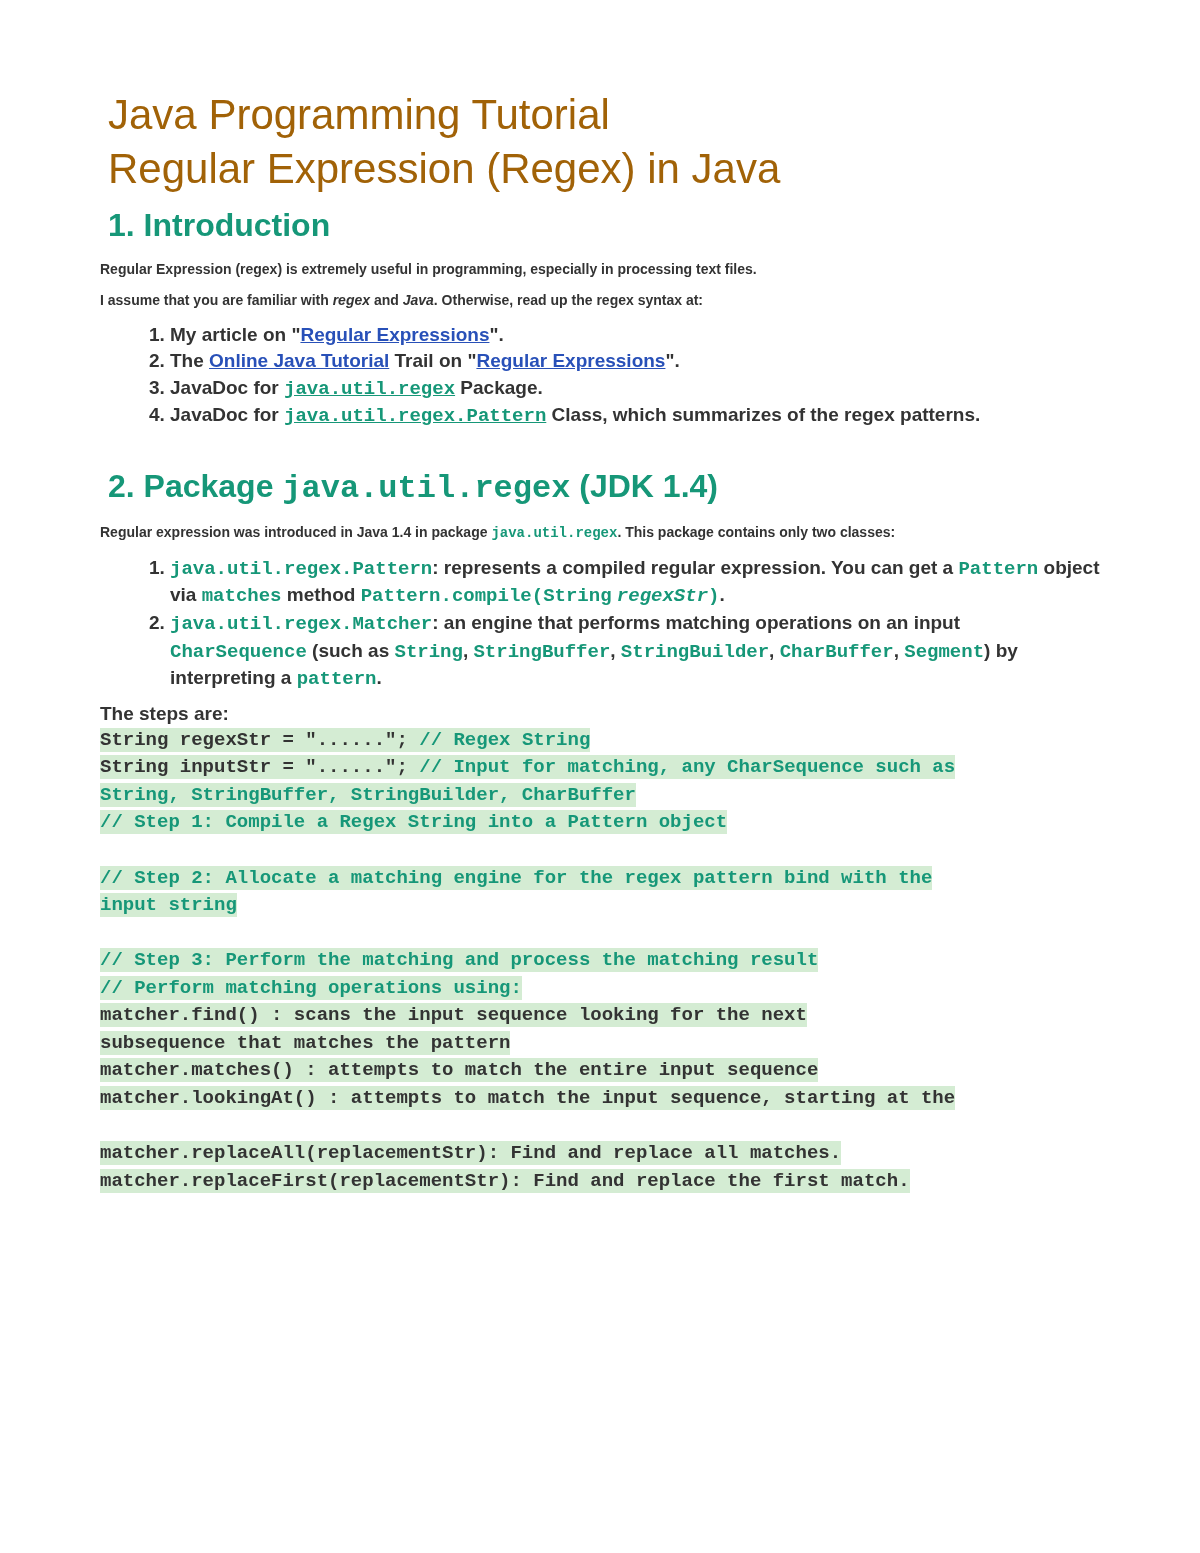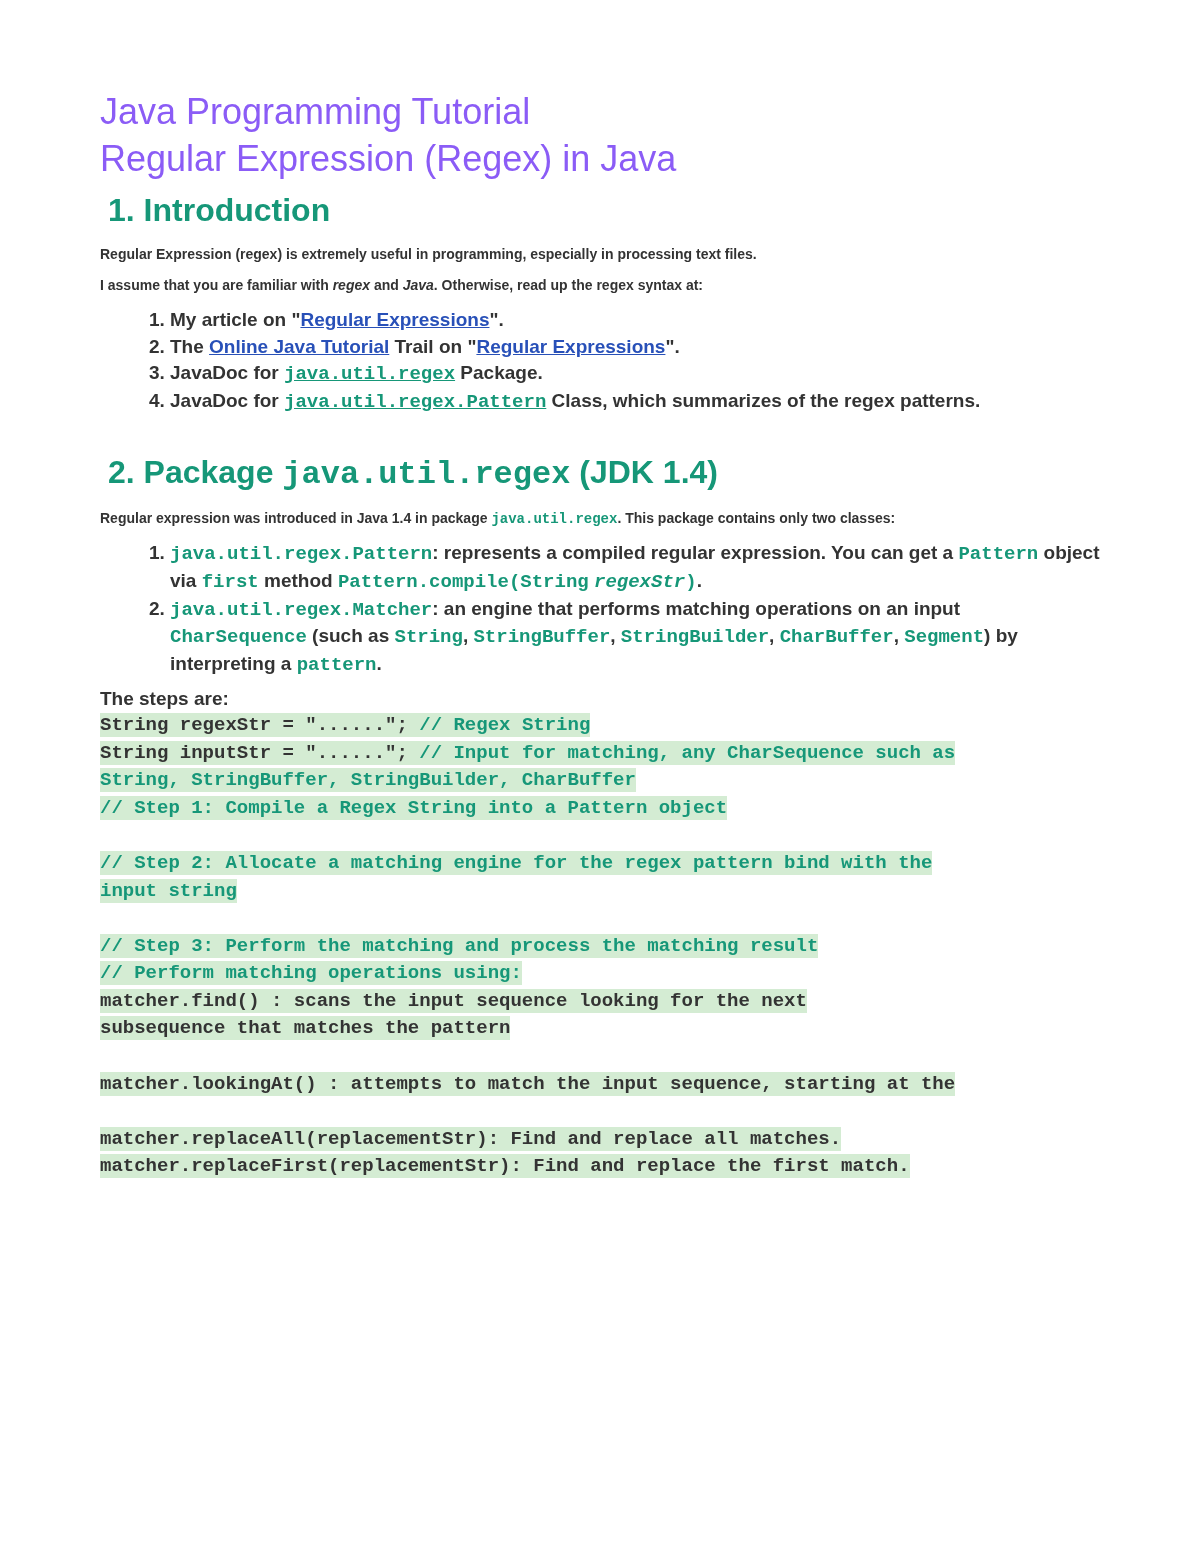--- a/index.html
+++ b/index.html
@@ -5,24 +5,24 @@
   body {
     margin: 0;
     padding: 90px 100px;
     font-family: "Trebuchet MS", "Segoe UI", Tahoma, Verdana, sans-serif;
     color: #333;
     width: 1200px;
     box-sizing: border-box;
     background: #fff;
   }
   h1 {
-    color: #8b5cf6;
+    color: #a16207;
     font-weight: 400;
-    font-size: 36px;
-    margin: 0 0 4px 0;
+    font-size: 42px;
+    margin: 0 0 4px 8px;
     line-height: 1.2;
   }
   h2 {
     color: #169778;
     font-weight: 700;
     font-size: 32px;
     margin: 12px 0 16px 8px;
   }
   h2 .mono {
     font-family: "Courier New", Courier, monospace;
@@ -120,21 +120,21 @@
 <h2>
   <span>2.  Package </span><span class="mono">java.util.regex</span><span> (JDK 1.4)</span>
 </h2>
 
 <p>
   <span>Regular expression was introduced in Java 1.4 in package </span><span class="mono-green">java.util.regex</span><span>. This package contains only two classes:</span>
 </p>
 
 <ol>
   <li>
-    <span class="mono-green">java.util.regex.Pattern</span><span>: represents a compiled regular expression. You can get a </span><span class="mono-green">Pattern</span><span> object via </span><span class="mono-green">first</span><span> method </span><span class="mono-green">Pattern.compile(String</span>
+    <span class="mono-green">java.util.regex.Pattern</span><span>: represents a compiled regular expression. You can get a </span><span class="mono-green">Pattern</span><span> object via </span><span class="mono-green">matches</span><span> method </span><span class="mono-green">Pattern.compile(String</span>
     <span class="mono-green-italic">regexStr</span><span class="mono-green">)</span><span>.</span>
   </li>
   <li>
     <span class="mono-green">java.util.regex.Matcher</span><span>: an engine that performs matching operations on an input </span><span class="mono-green">CharSequence</span><span> (such as </span><span class="mono-green">String</span><span>, </span><span class="mono-green">StringBuffer</span><span>, </span><span class="mono-green">StringBuilder</span><span>, </span><span class="mono-green">CharBuffer</span><span>, </span><span class="mono-green">Segment</span><span>) by interpreting a </span><span class="mono-green">pattern</span><span>.</span>
   </li>
 </ol>
 
 <div class="steps-label">The steps are:</div>
 
 <div class="code-block">
@@ -143,21 +143,21 @@
   <span class="hl cg">String, StringBuffer, StringBuilder, CharBuffer</span><br>
   <span class="hl cg">// Step 1: Compile a Regex String into a Pattern object</span><br>
   <br>
   <span class="hl cg">// Step 2: Allocate a matching engine for the regex pattern bind with the </span><br>
   <span class="hl cg">input string</span><br>
   <br>
   <span class="hl cg">// Step 3: Perform the matching and process the matching result</span><br>
   <span class="hl cg">// Perform matching operations using:</span><br>
   <span class="hl ck">matcher.find()      : scans the input sequence looking for the next </span><br>
   <span class="hl ck">subsequence that matches the pattern</span><br>
-  <br>
+  <span class="hl ck">matcher.matches()   : attempts to match the entire input sequence</span><br>
   <span class="hl ck">matcher.lookingAt() : attempts to match the input sequence, starting at the </span><br>
   <br>
   <span class="hl ck">matcher.replaceAll(replacementStr):   Find and replace all matches.</span><br>
   <span class="hl ck">matcher.replaceFirst(replacementStr): Find and replace the first match.</span>
 </div>
 
 
 
 
 </body></html>

